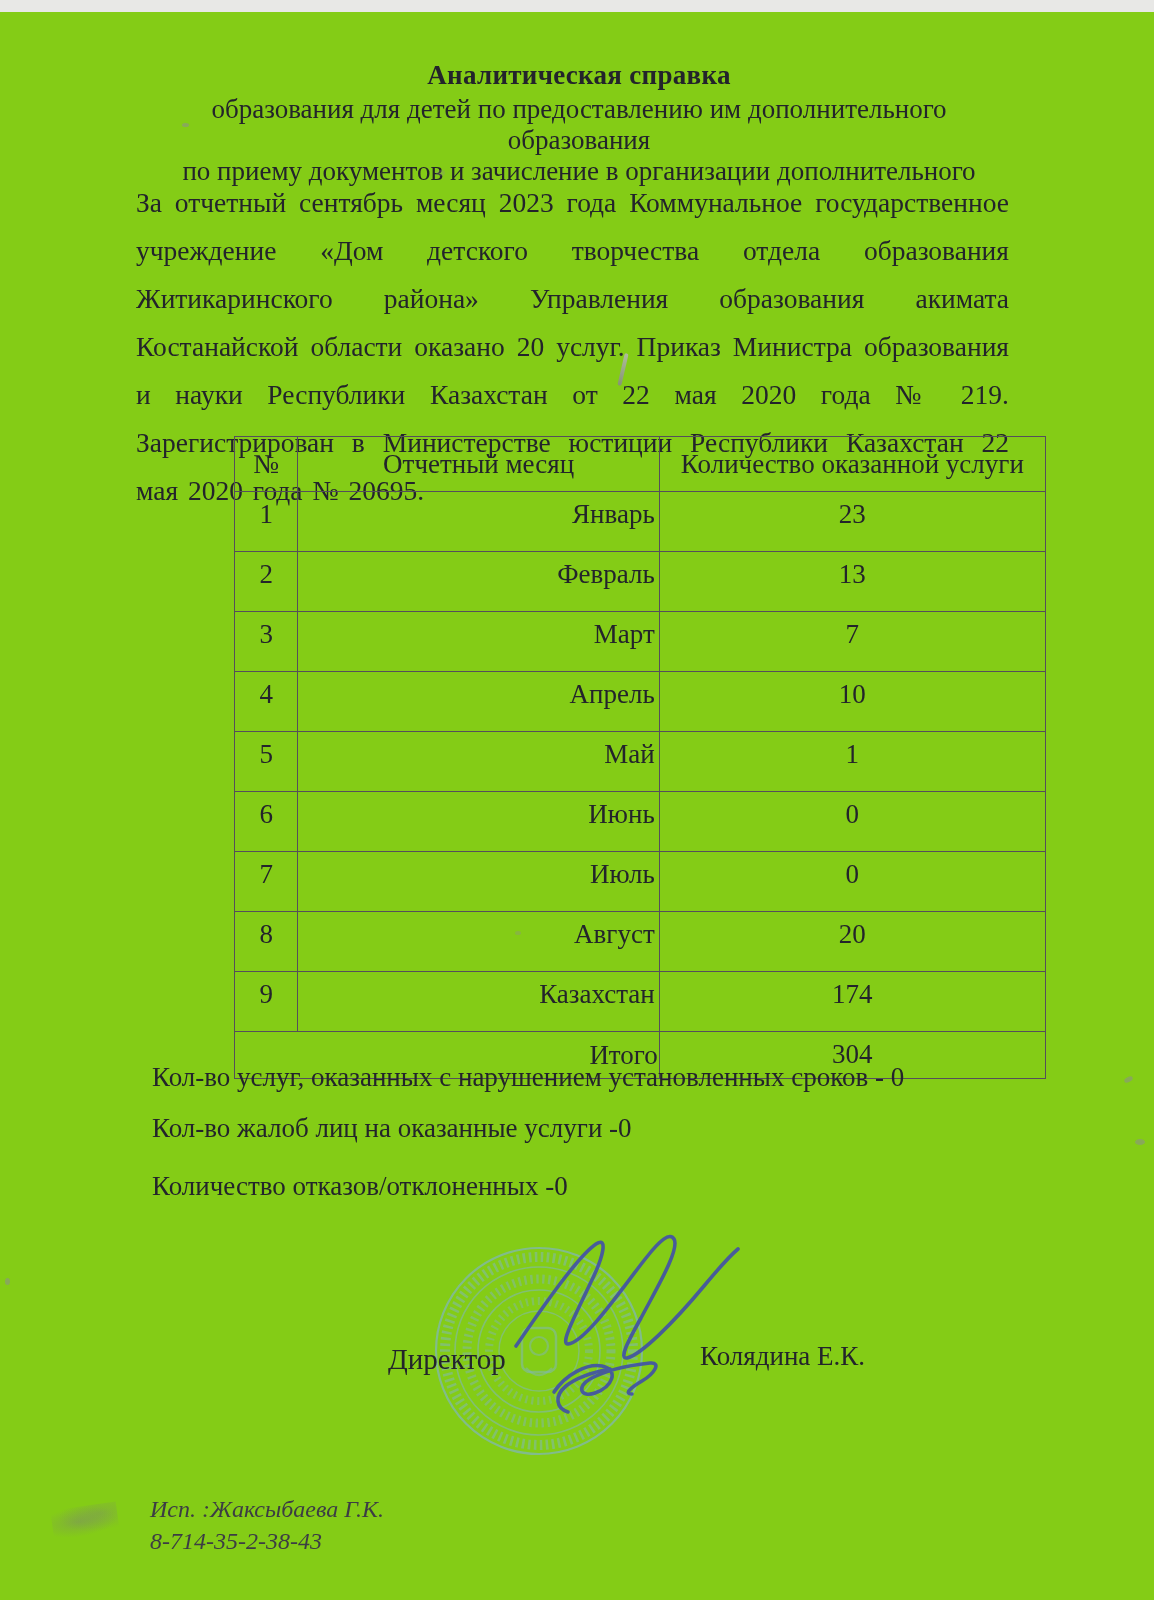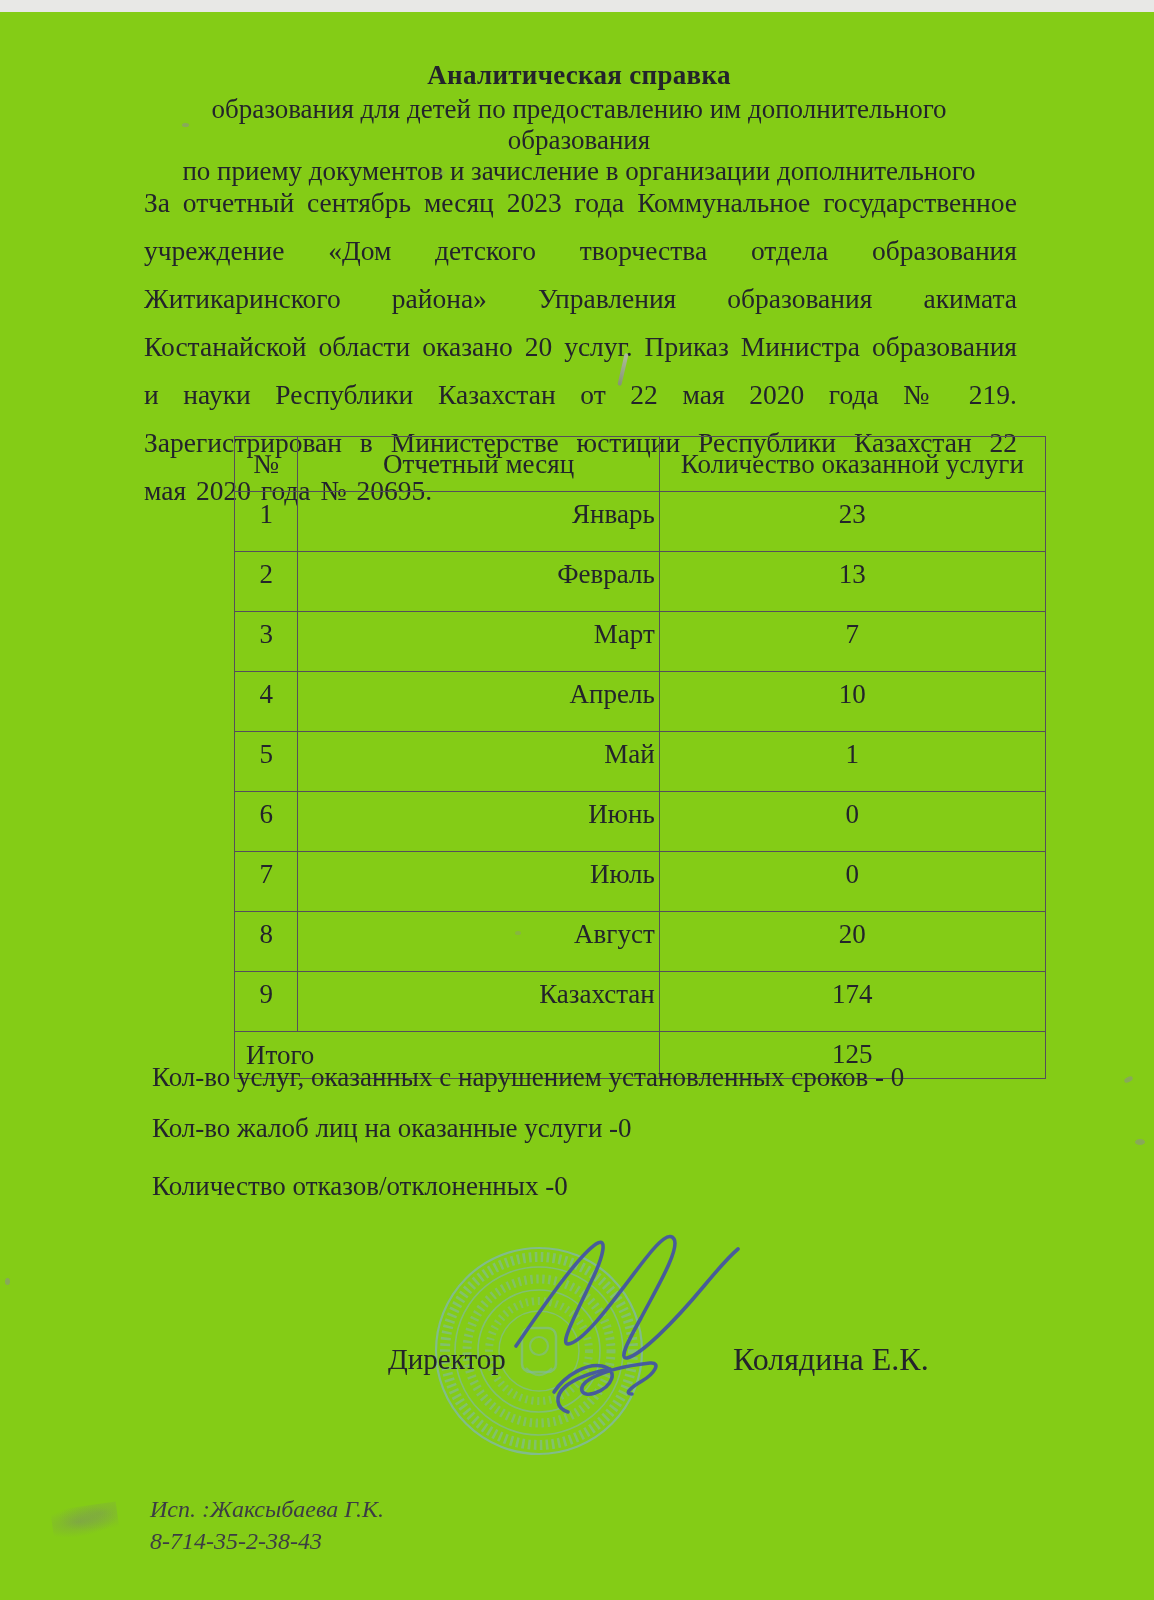--- a/index.html
+++ b/index.html
@@ -12,44 +12,44 @@
     font-family:"Liberation Serif","DejaVu Serif",serif;
     color:#23242b;
   }
   .page::after{content:"";position:absolute;left:0;right:0;bottom:0;height:3px;
     background:linear-gradient(to top,rgba(60,60,60,.18),rgba(60,60,60,0));}
   
   .doc-header{position:absolute;top:48px;left:140px;width:878px;text-align:center;
     font-size:27px;line-height:31px;}
   .doc-title{font-weight:bold;letter-spacing:.3px;margin:0 0 3px 0;font-size:27px;}
   
-  .intro{position:absolute;top:167px;left:144px;width:873px;
+  .intro{position:absolute;top:167px;left:136px;width:873px;
     font-size:27.5px;line-height:48px;text-align:justify;text-justify:inter-word;
     word-spacing:3px;margin:0;}
   .pen-slash{position:absolute;left:621px;top:341px;width:4px;height:33px;
     background:linear-gradient(#b9b9bd,#86868c);border-radius:3px;
     transform:rotate(13deg);opacity:.8;}
   
   table.report{position:absolute;left:234px;top:424px;width:812px;
     border-collapse:collapse;font-size:27px;}
   table.report th,table.report td{border:1.5px solid #554f5a;font-weight:normal;}
   table.report th{height:54px;vertical-align:middle;text-align:center;padding:0 4px;}
   td.num-cell{width:62px;text-align:center;vertical-align:top;padding-top:7px;height:51px;}
   td.month-cell{width:352px;text-align:right;vertical-align:top;padding:7px 4px 0 16px;}
   td.count-cell{width:396px;text-align:center;vertical-align:top;padding-top:7px;}
   tr.total-row td{height:44px;vertical-align:middle;}
-  td.total-label{text-align:left;padding-left:11px;}
+  td.total-label{text-align:right;padding-left:11px;}
   tr.total-row td.count-cell{padding-top:0;}
   
   .note{position:absolute;left:152px;font-size:27px;white-space:nowrap;}
   .note-1{top:1050px;} .note-2{top:1101px;} .note-3{top:1159px;}
   
   .stamp{position:absolute;left:430px;top:1230px;width:218px;height:218px;opacity:.8;}
   .sig-role{position:absolute;left:388px;top:1331px;font-size:29px;}
-  .sig-name{position:absolute;left:733px;top:1329px;font-size:32px;}
+  .sig-name{position:absolute;left:700px;top:1329px;font-size:27px;}
   .signature{position:absolute;left:498px;top:1212px;width:252px;height:192px;}
   
   .doc-footer{position:absolute;left:150px;top:1481px;font-style:italic;
     font-size:24px;line-height:32px;color:#3c3c44;}
   
   .speck{position:absolute;background:#8d8d93;border-radius:50%;opacity:.55;}
   .sp1{left:182px;top:111px;width:7px;height:4px;}
   .sp2{left:436px;top:158px;width:9px;height:6px;opacity:.25;}
   .sp3{left:1124px;top:1065px;width:9px;height:5px;transform:rotate(-25deg);}
   .sp4{left:1135px;top:1127px;width:10px;height:6px;}
@@ -124,21 +124,21 @@
         <td class="month-cell">Август</td>
         <td class="count-cell">20</td>
       </tr>
       <tr>
         <td class="num-cell">9</td>
         <td class="month-cell">Казахстан</td>
         <td class="count-cell">174</td>
       </tr>
       <tr class="total-row">
         <td class="total-label" colspan="2">Итого</td>
-        <td class="count-cell">125</td>
+        <td class="count-cell">304</td>
       </tr>
     </tbody>
   </table>
 
   <div class="note note-1">Кол-во услуг, оказанных с нарушением установленных сроков - 0</div>
   <div class="note note-2">Кол-во жалоб лиц на оказанные услуги -0</div>
   <div class="note note-3">Количество отказов/отклоненных -0</div>
 
   <div class="stamp">
     <svg width="218" height="218" viewBox="0 0 218 218">

